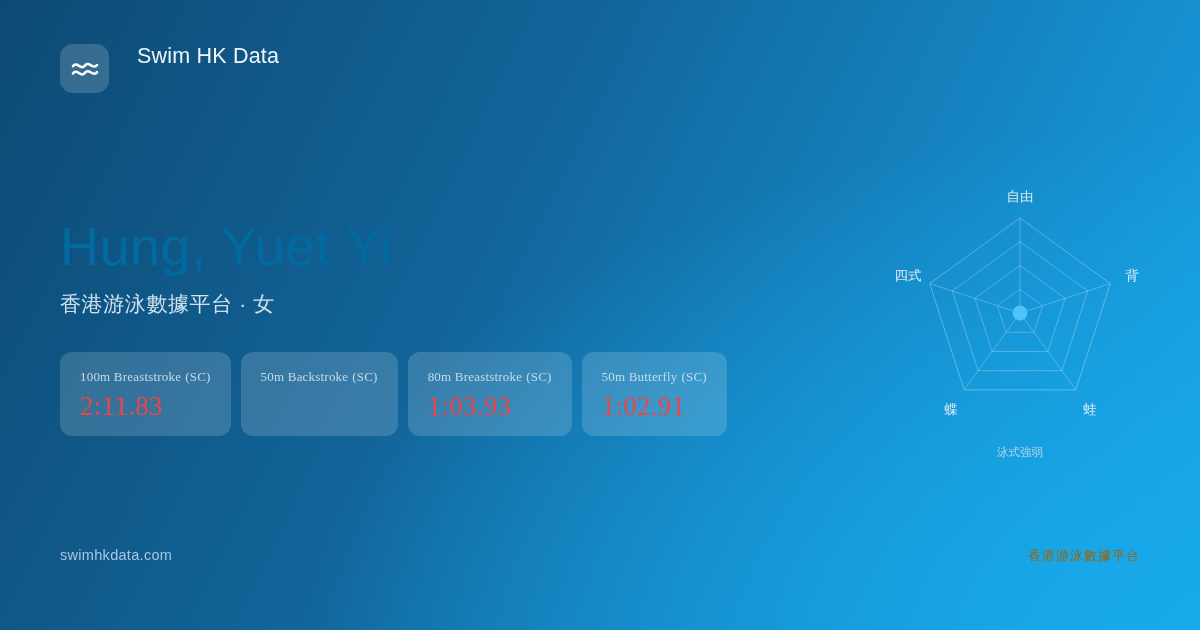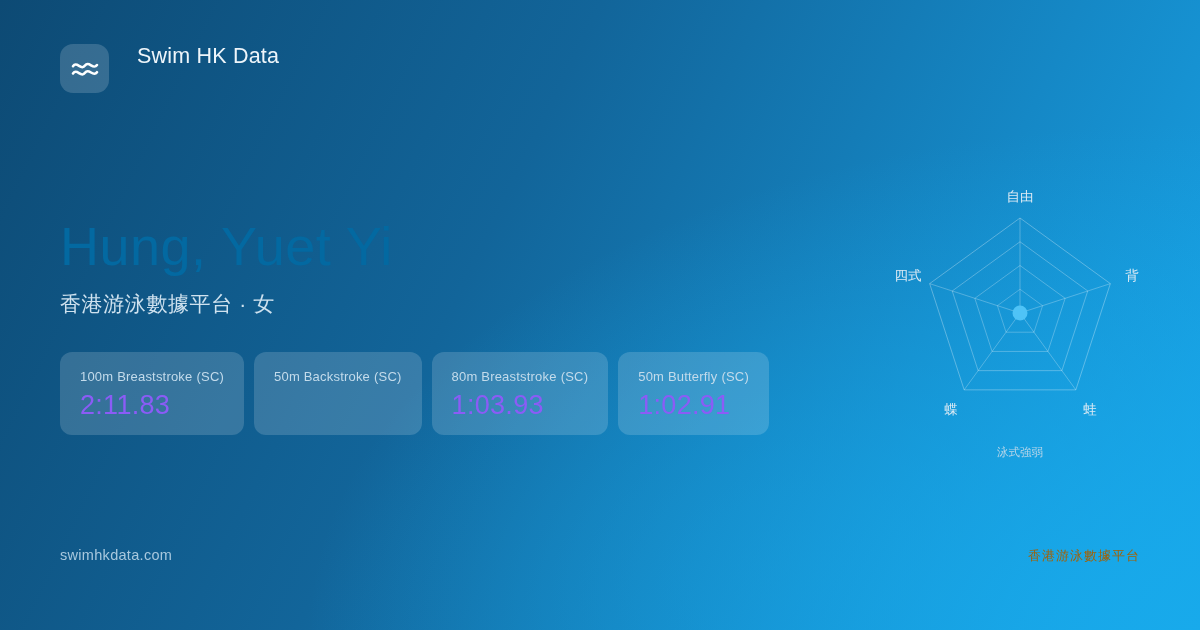--- a/index.html
+++ b/index.html
@@ -30,34 +30,34 @@
   .athlete-name {
     font-size:54px; font-weight:400; letter-spacing:0.5px;
     color:#0369a1; line-height:1.12; white-space:nowrap;
   }
   .athlete-meta {
     margin-top:14px; font-size:21px; font-weight:400;
     color:#cfe2ef; letter-spacing:0.6px; white-space:nowrap;
   }
 
   
-  .cards { position:absolute; left:60px; top:352px; display:flex; gap:10px; }
+  .cards { position:absolute; left:60px; top:352px; display:flex; gap:10px;font-family:Liberation Serif, serif; }
   .card {
     background:rgba(255,255,255,0.16);
     border-radius:12px;
     padding:17px 20px 16px 20px;
     min-width:0;
   }
   .card-label {
     font-size:13px; font-weight:400; color:#c3dbeb;
     letter-spacing:0.2px; white-space:nowrap;
   }
   .card-label .course { margin-left:4px; }
   .card-value {
-    margin-top:7px; font-size:27px; font-weight:400; color:#8b5cf6;
+    margin-top:7px; font-size:27px; font-weight:400; color:#ef4444;
     letter-spacing:0.3px; white-space:nowrap; line-height:1.05;
   }
 
   
   .radar-wrap { position:absolute; left:855px; top:165px; width:330px; height:310px; }
   .radar-wrap svg { display:block; overflow:visible; }
   .radar-axis-label { font-size:13.5px; fill:#dceaf4; font-family:"Liberation Sans", sans-serif; }
   .radar-caption { font-size:11.5px; fill:#b9d6e9; font-family:"Liberation Sans", sans-serif; }
 
   

